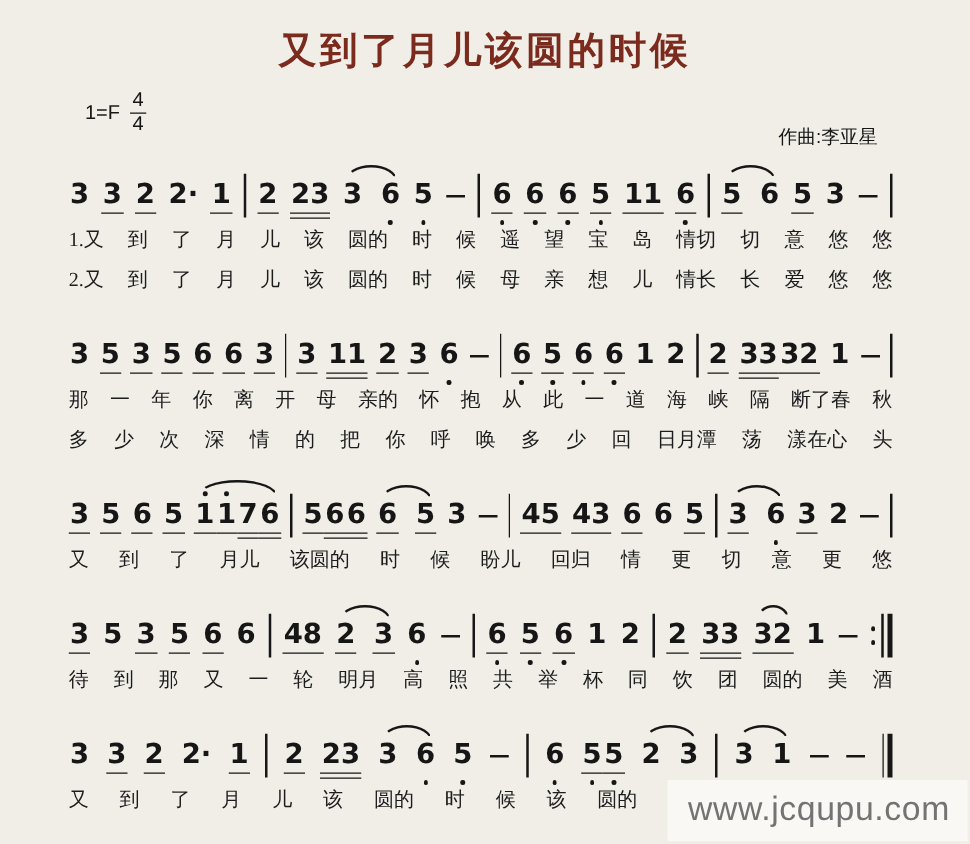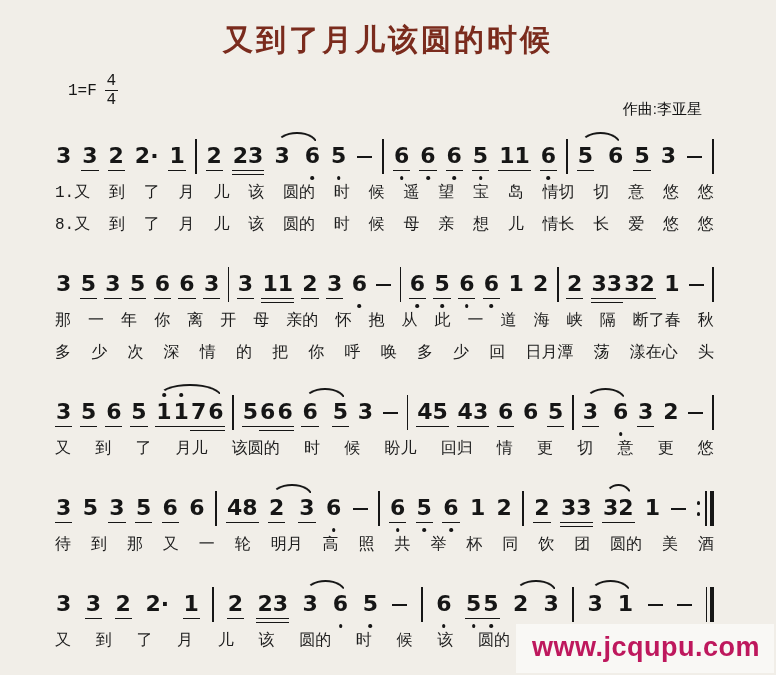--- a/index.html
+++ b/index.html
@@ -11,21 +11,21 @@
   }
   .sheet{position:absolute;inset:0;}
   .title{
     text-align:center;margin-top:20px;
     font-family:"DejaVu Serif", serif;
     font-size:30px;font-weight:bold;letter-spacing:3px;
     color:#7a2b1d;
   }
   .meta{position:relative;height:52px;margin:6px 62px 0 60px;}
   .keysig{position:absolute;left:8px;top:6px;display:flex;align-items:center;gap:8px;
-    font-size:16px;font-family:Liberation Mono, monospace;}
+    font-size:16px;font-family:Liberation Sans, sans-serif;}
   .fraction{display:inline-flex;flex-direction:column;align-items:center;line-height:1;}
   .fraction .fl{width:13px;height:1px;background:#161616;margin:1px 0;}
   .composer{position:absolute;right:12px;bottom:0;font-size:15px;font-weight:normal;
     font-family:"Liberation Sans", sans-serif;}
   .score{margin:4px 62px 0 55px;}
   .system{margin-top:24px;}
   .system:first-child{margin-top:12px;}
   .notes-row{display:flex;justify-content:space-between;align-items:flex-end;height:40px;}
   .grp{display:inline-flex;gap:13px;position:relative;align-items:flex-end;}
   .grp.tight{gap:0;}
@@ -51,30 +51,29 @@
   .tok.ohigh::before{top:-8px;}
   .tok.dash .n::after{content:"";display:block;width:15px;height:2.2px;background:#161616;margin:10px 0 9px 0;}
   .bar{width:1.8px;height:35px;background:#161616;align-self:flex-end;margin-bottom:-3px;}
   .bar-final{display:flex;align-items:center;gap:3px;height:35px;align-self:flex-end;margin-bottom:-3px;}
   .bar-final .thin{width:1.8px;height:35px;background:#161616;}
   .bar-final .thick{width:3.6px;height:35px;background:#161616;}
   .repdots{display:flex;flex-direction:column;gap:7px;margin-right:2px;}
   .repdots .rd{width:3.6px;height:3.6px;border-radius:50%;background:#161616;}
   .lyrics-row{
     display:flex;justify-content:space-between;margin-top:11px;
-    font-family:Liberation Mono, monospace;font-size:16px;color:#1c1c1c;
+    font-family:Liberation Serif, serif;font-size:16px;color:#1c1c1c;
     white-space:nowrap;
   }
   .lyrics-row span{min-width:6px;text-align:center;}
   .watermark{
     position:absolute;right:2px;bottom:2px;
     background:#f9f8f5;padding:8px 14px 10px 16px;
-    font-size:27px;color:#be185d;letter-spacing:0.5px;
+    font-size:27px;color:#737373;letter-spacing:0.5px;
     font-family:"Liberation Sans", sans-serif;
-    font-weight:bold;
   }
 </style>
 </head>
 <body>
 
 <div class="sheet">
   <div class="title" style="color: rgb(122, 43, 29);">又到了月儿该圆的时候</div>
 
   <div class="meta">
     <div class="keysig">
@@ -180,21 +179,21 @@
           <span>望</span>
           <span>宝</span>
           <span>岛</span>
           <span>情切</span>
           <span>切</span>
           <span>意</span>
           <span>悠</span>
           <span>悠</span>
         </div>
         <div class="lyrics-row">
-          <span>8.又</span>
+          <span>2.又</span>
           <span>到</span>
           <span>了</span>
           <span>月</span>
           <span>儿</span>
           <span>该</span>
           <span>圆的</span>
           <span>时</span>
           <span>候</span>
           <span>母</span>
           <span>亲</span>

